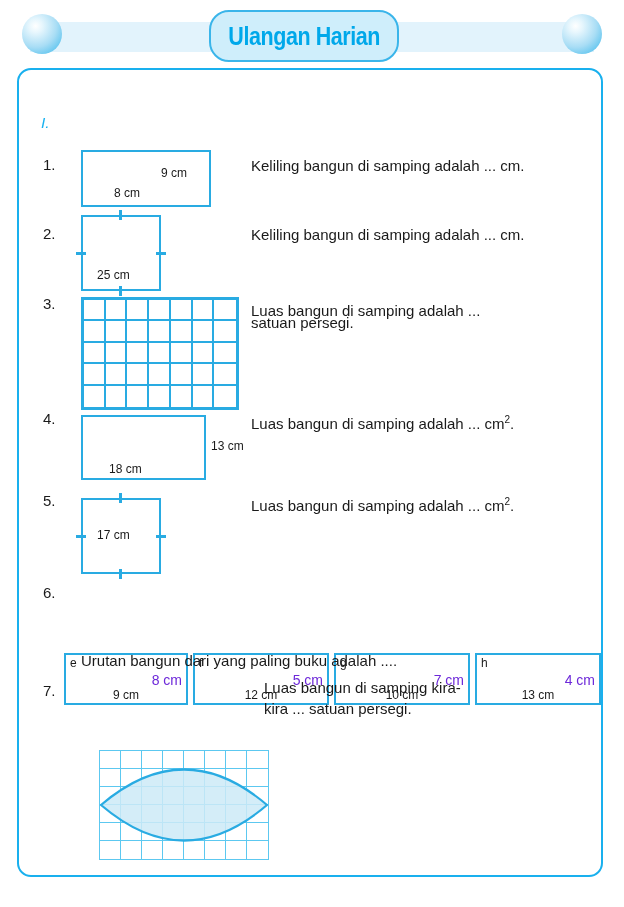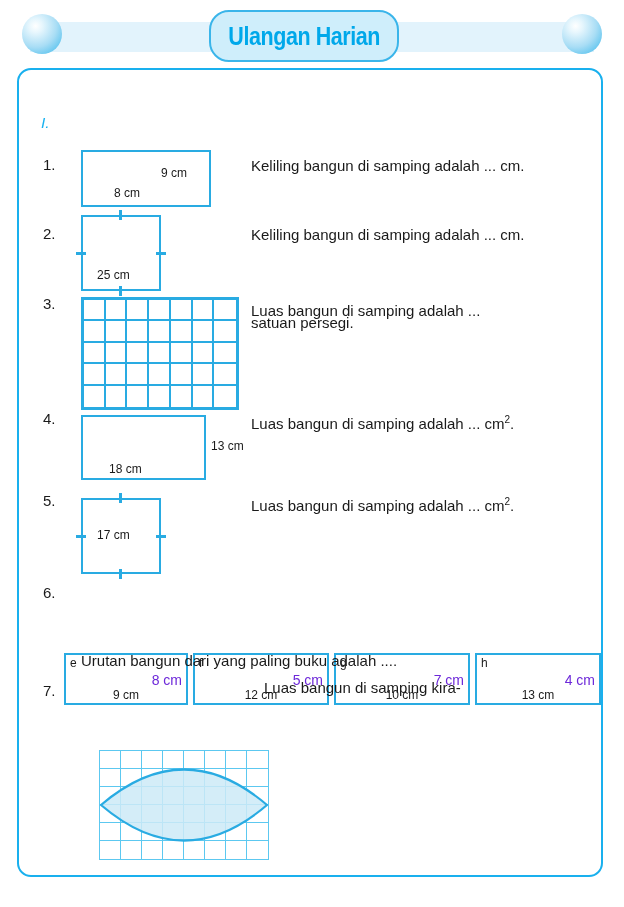--- a/index.html
+++ b/index.html
@@ -315,14 +315,15 @@
         <div class="c lastrow"></div>
         <div class="c lastrow"></div>
         <div class="c lastcol lastrow"></div>
       </div>
     <svg class="lenssvg" width="170" height="110" viewBox="0 0 170 110">
       <path d="M 2 55 Q 85 -16 168 55 Q 85 126 2 55 Z" fill="#cdeaf7" fill-opacity="0.85" stroke="#29abe2" stroke-width="2.2" stroke-linejoin="round"></path>
     </svg>
   </div>
 
   <div class="qtext" style="left:245px;top:608px;text-align:center;">Luas bangun di samping kira-</div>
+  <div class="qtext" style="left:245px;top:629px;">kira ... satuan persegi.</div>
 
 </div>
 
 </body></html>

